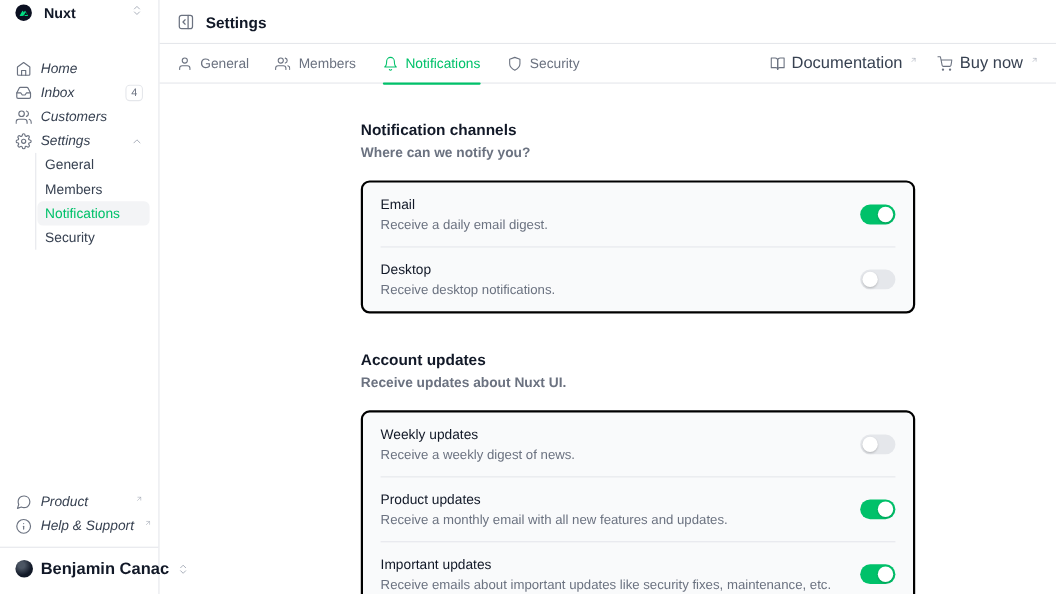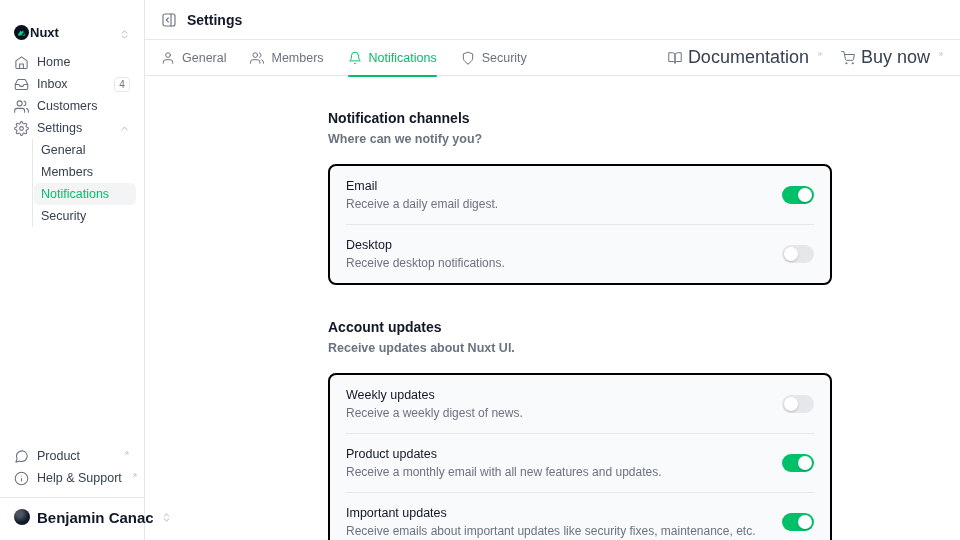--- a/index.html
+++ b/index.html
@@ -16,31 +16,31 @@
   html,body{width:960px;height:540px;overflow:hidden;}
   body{
     font-family:"Liberation Sans","DejaVu Sans",sans-serif;
     font-size:12.5px;color:var(--text-mid);background:#fff;
     display:flex;
   }
   svg.ic{fill:none;stroke:currentColor;stroke-width:1.7;stroke-linecap:round;stroke-linejoin:round;flex:none;}
 
   
   .sidebar{width:145px;height:540px;border-right:1px solid var(--border);display:flex;flex-direction:column;padding:4px 8px 8px;flex:none;background:#fff;}
-  .team-row{display:flex;align-items:flex-end;gap:1px;height:36px;padding:0 6px;border-radius:6px;cursor:pointer;}
+  .team-row{display:flex;align-items:flex-start;gap:11px;height:36px;padding:0 6px;border-radius:6px;cursor:pointer;}
   .logo-circle{width:15px;height:15px;border-radius:50%;background:#0b1021;display:flex;align-items:center;justify-content:center;flex:none;}
   .team-name{font-weight:700;font-size:13px;color:var(--text);flex:1;}
   .muted-ic{color:#9ca3af;}
   .search-box{margin-top:8px;height:24px;border:1px solid var(--border);border-radius:6px;background:#fff;display:flex;align-items:center;gap:6px;padding:0 4px 0 7px;color:var(--text-muted);cursor:text;}
   .search-box .ph{flex:1;font-size:12px;color:#4b5563;}
   .kbd{display:inline-flex;align-items:center;justify-content:center;min-width:16px;height:16px;padding:0 3px;border:1px solid var(--border);border-radius:4px;background:#fff;font-size:9.5px;color:var(--text-muted);}
   .nav{margin-top:11px;display:flex;flex-direction:column;}
   .nav-item{display:flex;align-items:center;gap:8px;height:22px;padding:0 6px;border-radius:5px;color:var(--text-mid);cursor:pointer;}
   .nav-item .nav-ic{color:var(--text-muted);}
-  .nav-item .lbl{flex:1;white-space:nowrap;}
+  .nav-item .lbl{flex:1;white-space:nowrap;font-style:italic;}
   .badge{display:inline-flex;align-items:center;justify-content:center;min-width:16px;height:15px;padding:0 3px;border:1px solid var(--border);border-radius:4px;font-size:10px;color:var(--text-muted);background:#fff;}
   .subnav{margin-left:24px;border-left:1px solid var(--border);display:flex;flex-direction:column;}
   .subnav-item{display:flex;align-items:center;height:22px;padding:0 7px;margin-left:1px;border-radius:5px;color:var(--text-mid);cursor:pointer;white-space:nowrap;}
   .subnav-item.active{background:var(--hl-bg);color:var(--green);font-weight:500;}
   .spacer{flex:1;}
   .ext-arrow{color:#9ca3af;transform:translateY(-3px);margin-left:1px;}
   .side-footer{display:flex;flex-direction:column;}
   .divider-h{height:1px;background:var(--border);margin:8px -8px 0;}
   .user-row{display:flex;align-items:center;gap:7px;height:30px;margin-top:4px;padding:0 6px;border-radius:6px;cursor:pointer;}
   .avatar{width:16px;height:16px;border-radius:50%;background:radial-gradient(circle at 35% 30%,#4b5563 0 18%,#111827 60%);flex:none;}
@@ -50,21 +50,21 @@
   .main{flex:1;display:flex;flex-direction:column;min-width:0;}
   .topbar{height:40px;border-bottom:1px solid var(--border);display:flex;align-items:center;gap:10px;padding:0 16px;flex:none;}
   .topbar .panel-ic{color:var(--text-muted);cursor:pointer;}
   .page-title{font-size:14px;font-weight:700;color:var(--text);}
   .tabbar{height:36px;border-bottom:1px solid var(--border);display:flex;align-items:center;justify-content:space-between;padding:0 16px;flex:none;}
   .tabs{display:flex;gap:24px;height:36px;}
   .tab{display:flex;align-items:center;gap:7px;height:100%;position:relative;color:var(--text-muted);cursor:pointer;font-weight:500;font-size:12.5px;}
   .tab.active{color:var(--green);}
   .tab.active::after{content:"";position:absolute;left:0;right:0;bottom:-1px;height:2px;background:var(--green);border-radius:1px;}
   .tb-actions{display:flex;align-items:center;gap:18px;}
-  .tb-action{display:flex;align-items:center;gap:6px;color:var(--text-mid);font-weight:500;font-size:18px;cursor:pointer;}
+  .tb-action{display:flex;align-items:center;gap:6px;color:var(--text-mid);font-weight:500;font-size:15px;cursor:pointer;}
   .tb-action .a-ic{color:var(--text-muted);}
 
   .content{flex:1;overflow:hidden;padding:34px 0 0 183px;}
   .section{width:504px;}
   .section + .section{margin-top:34px;}
   .sec-title{font-size:14px;font-weight:700;color:var(--text);}
   .sec-sub{margin-top:6px;font-size:12.5px;color:var(--text-muted);font-weight:bold;}
   .card{margin-top:18px;background:var(--card-bg);border:2px solid #000000;border-radius:8px;padding:0 16px;}
   .row{display:flex;align-items:center;justify-content:space-between;gap:16px;padding:13px 0;border-top:1px solid var(--border);}
   .row:first-child{border-top:none;}

